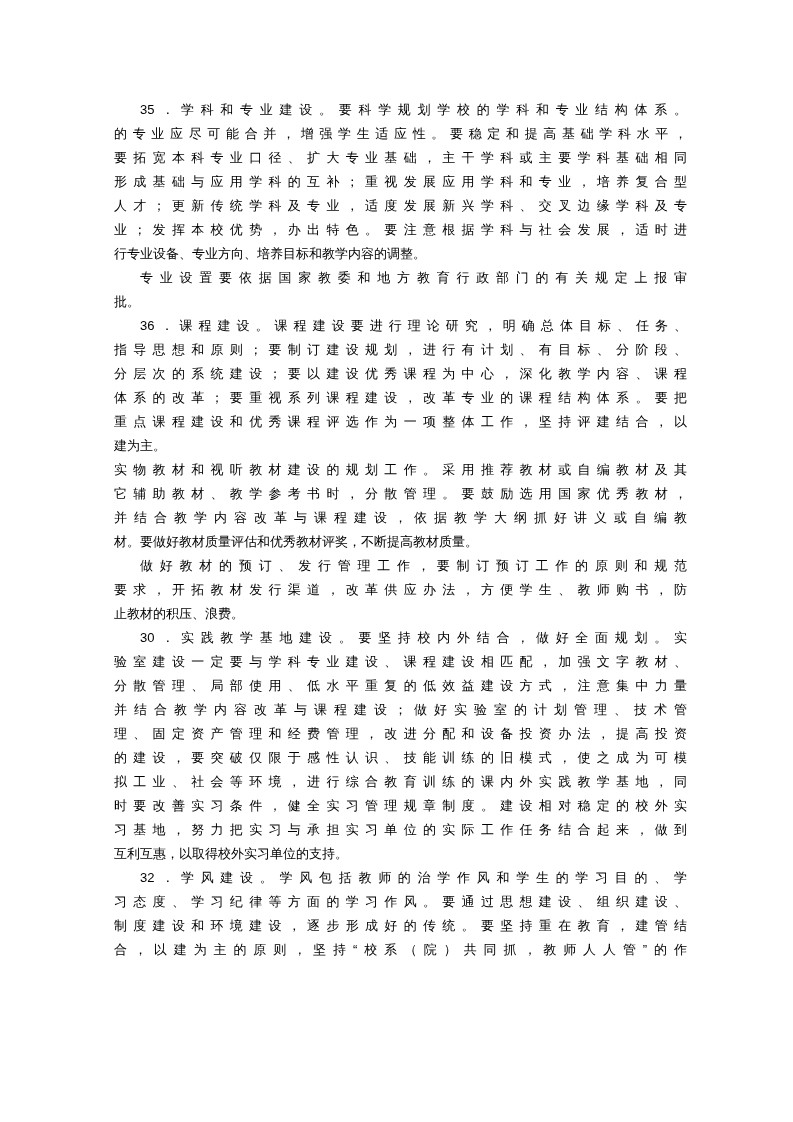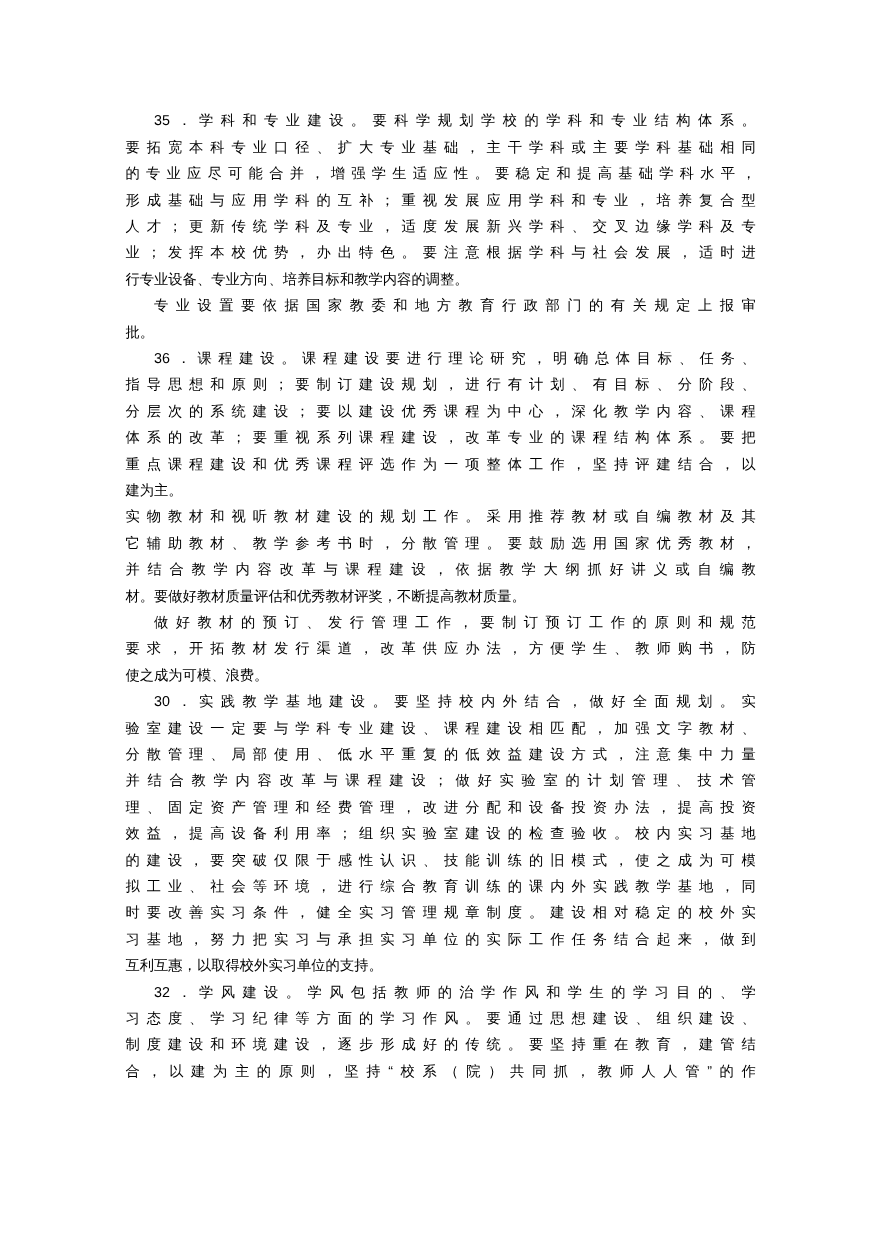--- a/index.html
+++ b/index.html
@@ -48,22 +48,22 @@
   }
 </style>
 </head>
 <body>
 
 <div class="page">
   <div class="textblock">
 
     <div class="para">
       <div class="line first">35．学科和专业建设。要科学规划学校的学科和专业结构体系。</div>
+      <div class="line">的专业应尽可能合并，增强学生适应性。要稳定和提高基础学科水平，</div>
       <div class="line">要拓宽本科专业口径、扩大专业基础，主干学科或主要学科基础相同</div>
-      <div class="line">的专业应尽可能合并，增强学生适应性。要稳定和提高基础学科水平，</div>
       <div class="line">形成基础与应用学科的互补；重视发展应用学科和专业，培养复合型</div>
       <div class="line">人才；更新传统学科及专业，适度发展新兴学科、交叉边缘学科及专</div>
       <div class="line">业；发挥本校优势，办出特色。要注意根据学科与社会发展，适时进</div>
       <div class="line last">行专业设备、专业方向、培养目标和教学内容的调整。</div>
     </div>
 
     <div class="para">
       <div class="line first">专业设置要依据国家教委和地方教育行政部门的有关规定上报审</div>
       <div class="line last">批。</div>
     </div>
@@ -80,30 +80,29 @@
     <div class="para">
       <div class="line">实物教材和视听教材建设的规划工作。采用推荐教材或自编教材及其</div>
       <div class="line">它辅助教材、教学参考书时，分散管理。要鼓励选用国家优秀教材，</div>
       <div class="line">并结合教学内容改革与课程建设，依据教学大纲抓好讲义或自编教</div>
       <div class="line last">材。要做好教材质量评估和优秀教材评奖，不断提高教材质量。</div>
     </div>
 
     <div class="para">
       <div class="line first">做好教材的预订、发行管理工作，要制订预订工作的原则和规范</div>
       <div class="line">要求，开拓教材发行渠道，改革供应办法，方便学生、教师购书，防</div>
-      <div class="line last">使之成为可模、浪费。</div>
+      <div class="line last">止教材的积压、浪费。</div>
     </div>
 
     <div class="para">
       <div class="line first">30．实践教学基地建设。要坚持校内外结合，做好全面规划。实</div>
       <div class="line">验室建设一定要与学科专业建设、课程建设相匹配，加强文字教材、</div>
       <div class="line">分散管理、局部使用、低水平重复的低效益建设方式，注意集中力量</div>
       <div class="line">并结合教学内容改革与课程建设；做好实验室的计划管理、技术管</div>
       <div class="line">理、固定资产管理和经费管理，改进分配和设备投资办法，提高投资</div>
-      <div class="line">效益，提高设备利用率；组织实验室建设的检查验收。校内实习基地</div>
       <div class="line">的建设，要突破仅限于感性认识、技能训练的旧模式，使之成为可模</div>
       <div class="line">拟工业、社会等环境，进行综合教育训练的课内外实践教学基地，同</div>
       <div class="line">时要改善实习条件，健全实习管理规章制度。建设相对稳定的校外实</div>
       <div class="line">习基地，努力把实习与承担实习单位的实际工作任务结合起来，做到</div>
       <div class="line last">互利互惠，以取得校外实习单位的支持。</div>
     </div>
 
     <div class="para">
       <div class="line first">32．学风建设。学风包括教师的治学作风和学生的学习目的、学</div>
       <div class="line">习态度、学习纪律等方面的学习作风。要通过思想建设、组织建设、</div>

